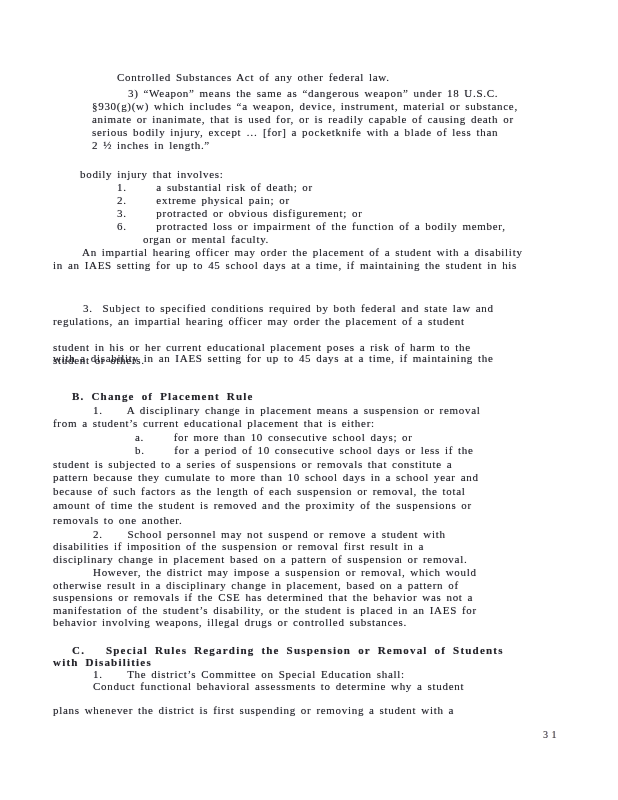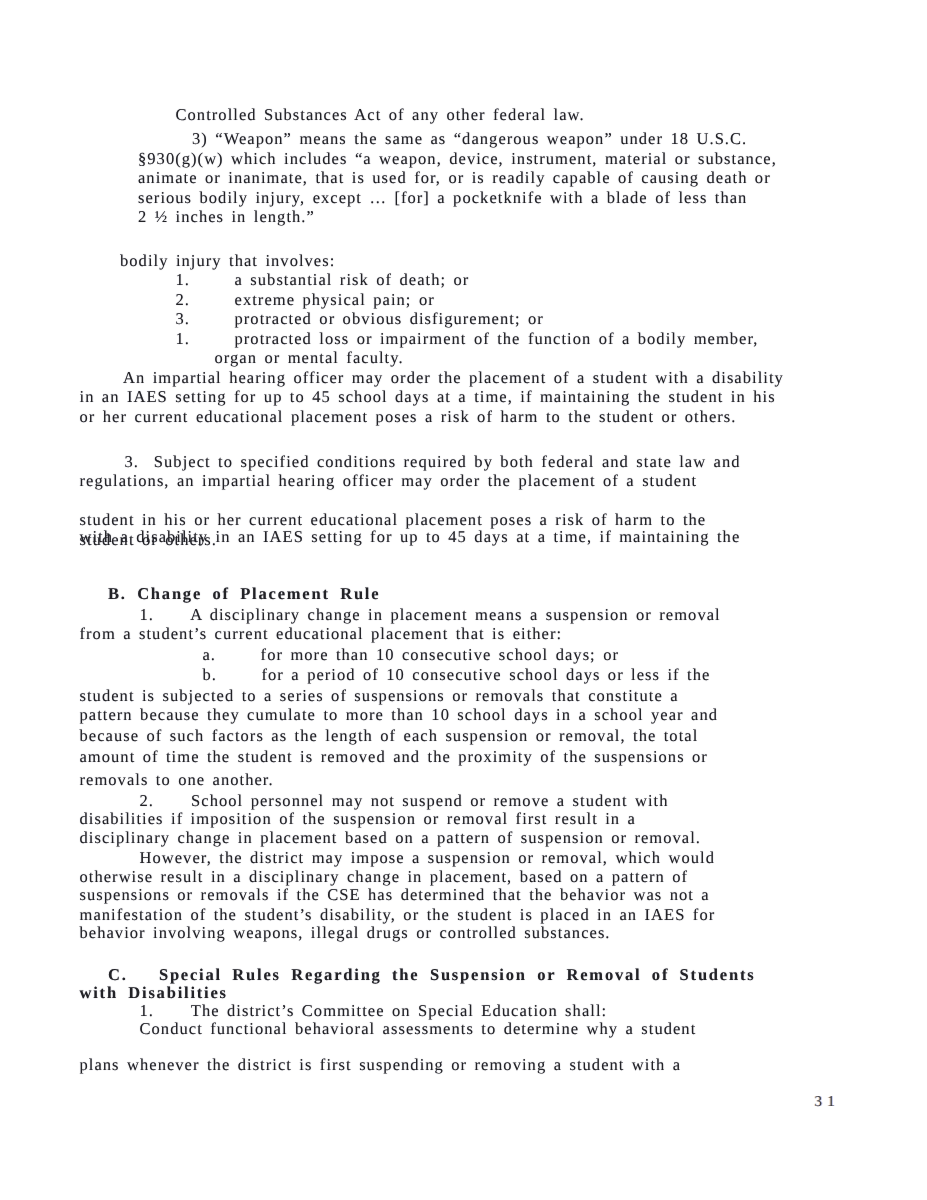--- a/index.html
+++ b/index.html
@@ -52,25 +52,24 @@
       <div class="ln" style="left: 117px; top: 71px;">Controlled Substances Act of any other federal law.</div>
       <div class="ln" style="left: 128px; top: 87px;">3) “Weapon” means the same as “dangerous weapon” under 18 U.S.C.</div>
       <div class="ln" style="left: 92px; top: 100px;">§930(g)(w) which includes “a weapon, device, instrument, material or substance,</div>
       <div class="ln" style="left: 92px; top: 113px;">animate or inanimate, that is used for, or is readily capable of causing death or</div>
       <div class="ln" style="left: 92px; top: 126px;">serious bodily injury, except … [for] a pocketknife with a blade of less than</div>
       <div class="ln" style="left: 92px; top: 139px;">2 ½ inches in length.”</div>
       <div class="ln" style="left: 80px; top: 168px;">bodily injury that involves:</div>
       <div class="ln" style="left: 117px; top: 181px;">1.      a substantial risk of death; or</div>
       <div class="ln" style="left: 117px; top: 194px;">2.      extreme physical pain; or</div>
       <div class="ln" style="left: 117px; top: 207px;">3.      protracted or obvious disfigurement; or</div>
-      <div class="ln" style="left: 117px; top: 220px;">1.      protracted loss or impairment of the function of a bodily member,</div>
+      <div class="ln" style="left: 117px; top: 220px;">6.      protracted loss or impairment of the function of a bodily member,</div>
       <div class="ln" style="left: 143px; top: 233px;">organ or mental faculty.</div>
       <div class="ln" style="left: 82px; top: 246px;">An impartial hearing officer may order the placement of a student with a disability</div>
       <div class="ln" style="left: 53px; top: 259px;">in an IAES setting for up to 45 school days at a time, if maintaining the student in his</div>
-      <div class="ln" style="left: 53px; top: 272px;">or her current educational placement poses a risk of harm to the student or others.</div>
       <div class="ln" style="left: 83px; top: 302px;">3.  Subject to specified conditions required by both federal and state law and</div>
       <div class="ln" style="left: 53px; top: 315px;">regulations, an impartial hearing officer may order the placement of a student</div>
       <div class="ln" style="left: 53px; top: 328px; margin-top: 24px;">with a disability in an IAES setting for up to 45 days at a time, if maintaining the</div>
       <div class="ln" style="left: 53px; top: 341px;">student in his or her current educational placement poses a risk of harm to the</div>
       <div class="ln" style="left: 53px; top: 354px;">student or others.</div>
       <div class="ln b" style="left: 72px; top: 390px;">B. Change of Placement Rule</div>
       <div class="ln" style="left: 93px; top: 404px;">1.     A disciplinary change in placement means a suspension or removal</div>
       <div class="ln" style="left: 53px; top: 417px;">from a student’s current educational placement that is either:</div>
       <div class="ln" style="left: 135px; top: 431px;">a.      for more than 10 consecutive school days; or</div>
       <div class="ln" style="left: 135px; top: 444px;">b.      for a period of 10 consecutive school days or less if the</div>

